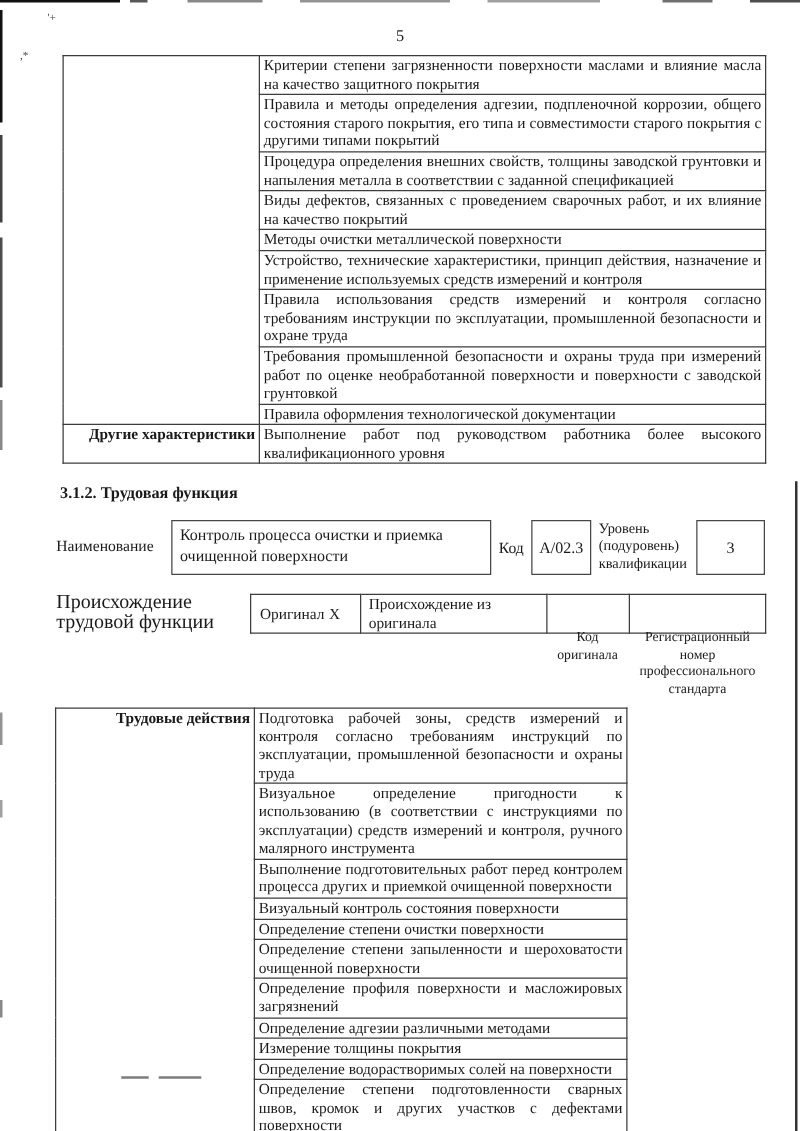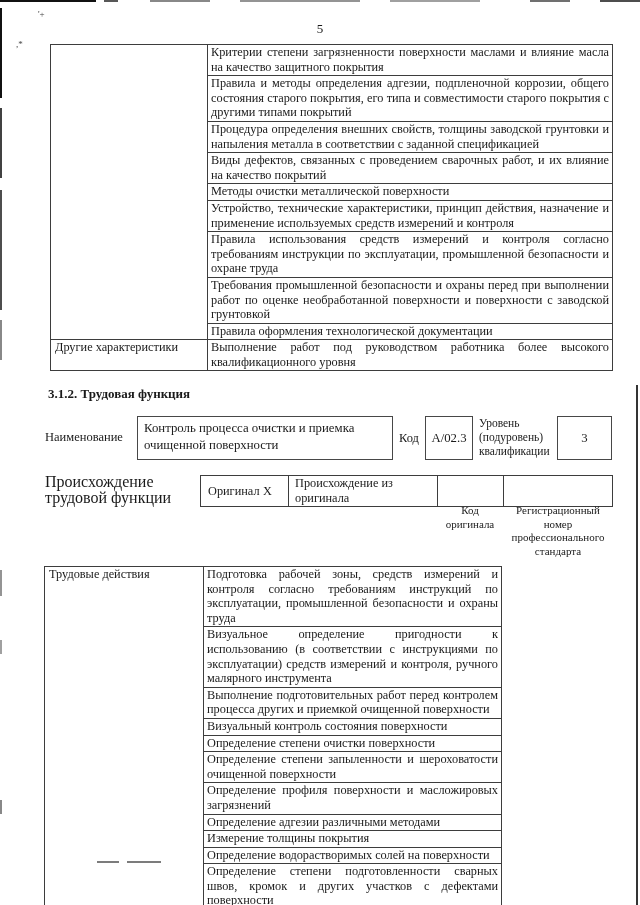--- a/index.html
+++ b/index.html
@@ -18,21 +18,21 @@
   .pageno{left:0;top:21px;width:640px;text-align:center;font-size:13px;}
 
   
   table.doc{border-collapse:collapse;table-layout:fixed;width:100%;}
   table.doc td{
     border:1px solid #3d3d3d;
     font-size:12.3px;line-height:14.6px;
     padding:0 3px 1px 3px;vertical-align:top;
   }
   table.doc td.body-cell{text-align:justify;}
-  table.doc td.lcol{text-align:left;padding-left:4px;}
+  table.doc td.lcol{text-align:right;padding-left:4px;font-weight:bold;}
   .knowledge-wrap{left:50px;top:44px;width:563px;}
   .actions-wrap{left:44px;top:566px;width:458px;}
 
   
   .heading{left:48px;top:386px;font-size:13px;font-weight:bold;}
 
   
   .flabel{font-size:12.5px;}
   .fbox{
     border:1px solid #474747;box-sizing:border-box;
@@ -108,21 +108,21 @@
     <tr>
           <td class="body-cell">Методы очистки металлической поверхности</td>
         </tr>
     <tr>
           <td class="body-cell">Устройство, технические характеристики, принцип действия, назначение и применение используемых средств измерений и контроля</td>
         </tr>
     <tr>
           <td class="body-cell">Правила использования средств измерений и контроля согласно требованиям инструкции по эксплуатации, промышленной безопасности и охране труда</td>
         </tr>
     <tr>
-          <td class="body-cell">Требования промышленной безопасности и охраны перед при выполнении работ по оценке необработанной поверхности и поверхности с заводской грунтовкой</td>
+          <td class="body-cell">Требования промышленной безопасности и охраны труда при измерений работ по оценке необработанной поверхности и поверхности с заводской грунтовкой</td>
         </tr>
     <tr>
           <td class="body-cell">Правила оформления технологической документации</td>
         </tr>
     <tr>
       <td class="lcol">Другие характеристики</td>
       <td class="body-cell">Выполнение работ под руководством работника более высокого квалификационного уровня</td>
     </tr>
   </tbody>
     </table>

